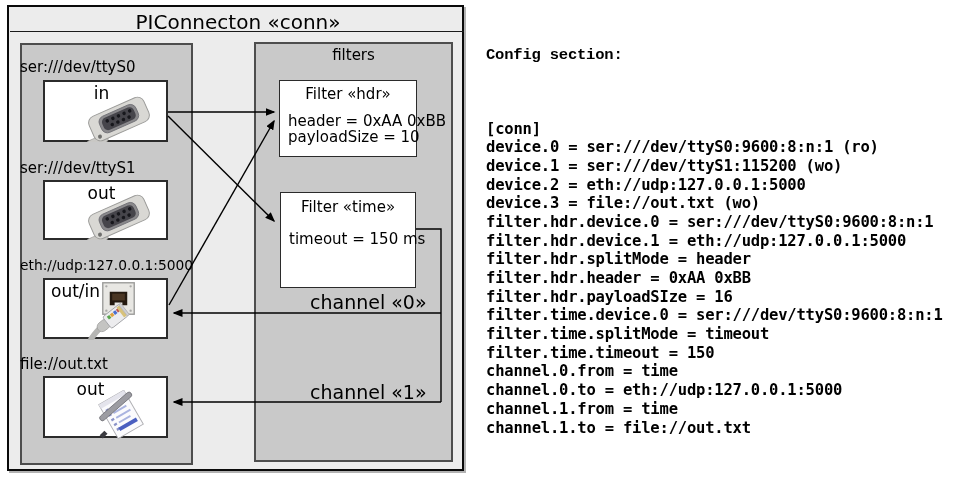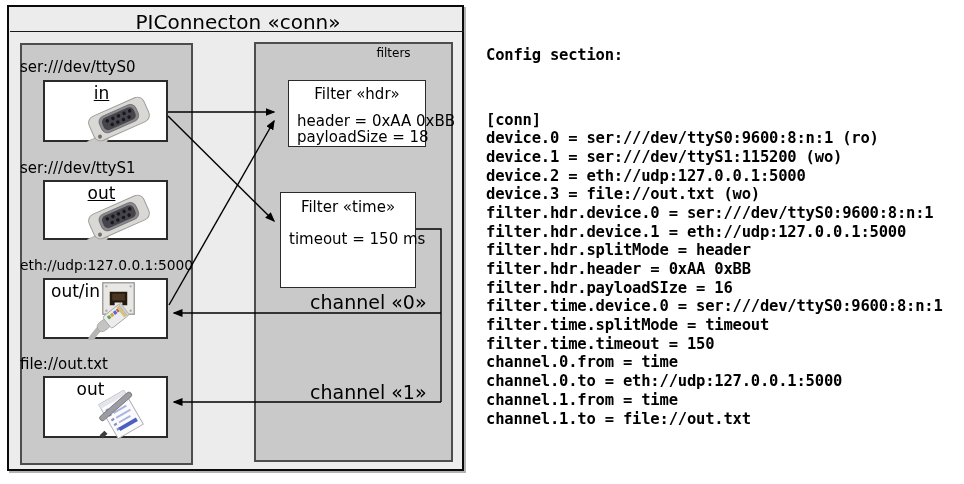--- a/index.html
+++ b/index.html
@@ -13,47 +13,47 @@
   .outer{left:7px;top:5px;width:457px;height:466px;
     background:var(--diagram_bg,#ececec);
     border:2.5px solid var(--outer_border,#0a0a0a);
     box-shadow:2px 2px 0 #b3b3b3;}
   .dtitle{left:7px;top:10px;width:462px;text-align:center;font-size:20px;}
   .dtitle-sep{left:10px;top:31px;width:454px;height:0;border-top:1.5px solid #1a1a1a;}
 
   .panel{background:var(--panel_gray,#c9c9c9);border:2px solid var(--panel_border,#4d4d4d);}
   .left-panel{left:20px;top:43px;width:173px;height:422px;}
   .right-panel{left:254px;top:42px;width:199px;height:420px;}
-  .panel-title{left:254px;top:46px;width:199px;text-align:center;font-size:12px;margin-left:40px;}
+  .panel-title{left:254px;top:46px;width:199px;text-align:center;font-size:15px;}
 
   .dev-label{left:20px;width:173px;font-size:15px;white-space:nowrap;}
   .dev-box{left:43px;width:125px;background:var(--box_white,#ffffff);
     border:2px solid var(--border_dark,#2b2b2b);}
   .dir{position:absolute;font-size:17px;line-height:19px;}
-  .dir.center1{left:16px;right:24px;top:2px;text-align:center;text-decoration:underline;}
+  .dir.center1{left:16px;right:24px;top:2px;text-align:center;}
   .dir.left3{left:6px;top:2px;}
   .dir.center4{left:0;right:30px;top:2px;text-align:center;}
   .dev-icon{position:absolute;}
 
   .filter-box{background:var(--box_white,#ffffff);border:1.8px solid var(--border_dark,#2b2b2b);}
-  .fbox-hdr{left:279px;top:80px;width:138px;height:67px;margin-left:9px;}
+  .fbox-hdr{left:279px;top:80px;width:138px;height:77px;}
   .fbox-time{left:280px;top:192px;width:136px;height:96px;}
   .ftitle{position:absolute;left:0;right:0;text-align:center;font-size:15px;}
   .fattrs{position:absolute;left:8px;font-size:15px;line-height:16px;white-space:nowrap;}
 
   .chan-label{left:310px;width:110px;text-align:right;font-size:19px;white-space:nowrap;}
 
   .arrows{left:0;top:0;width:964px;height:484px;pointer-events:none;}
 
   
   .config{left:486px;top:9px;width:476px;
     font-family:"DejaVu Sans Mono","Liberation Mono",monospace;
     font-weight:bold;font-size:15.5px;line-height:18.7px;
     white-space:pre;letter-spacing:-0.2px;}
-  .config-heading{margin-bottom:8px;}
+  .config-heading{margin-bottom:17px;font-family:Liberation Mono, monospace;}
   .config-line{height:18.7px;}
   .hidden-defs{position:absolute;width:0;height:0;overflow:hidden;}
 </style>
 </head>
 <body>
 
 <svg class="hidden-defs" aria-hidden="true">
   <defs>
     <symbol id="db9" viewBox="0 0 110 60">
       <g transform="rotate(-24 55 30)">
@@ -162,21 +162,21 @@
     <span class="dir center4">out</span>
     <svg class="dev-icon" style="left:40px;top:12px" width="70" height="50">
         <use href="#notepad"></use>
       </svg>
   </div>
 
   <div class="abs filter-box fbox-hdr">
     <div class="ftitle" style="top:4px">Filter «hdr»</div>
     <div class="fattrs" style="top:32px">
       <div>header = 0xAA 0xBB</div>
-      <div>payloadSize = 18</div>
+      <div>payloadSize = 10</div>
     </div>
   </div>
 
   <div class="abs filter-box fbox-time">
     <div class="ftitle" style="top:5px">Filter «time»</div>
     <div class="fattrs" style="top:38px">
       <div>timeout = 150 ms</div>
     </div>
   </div>
 

